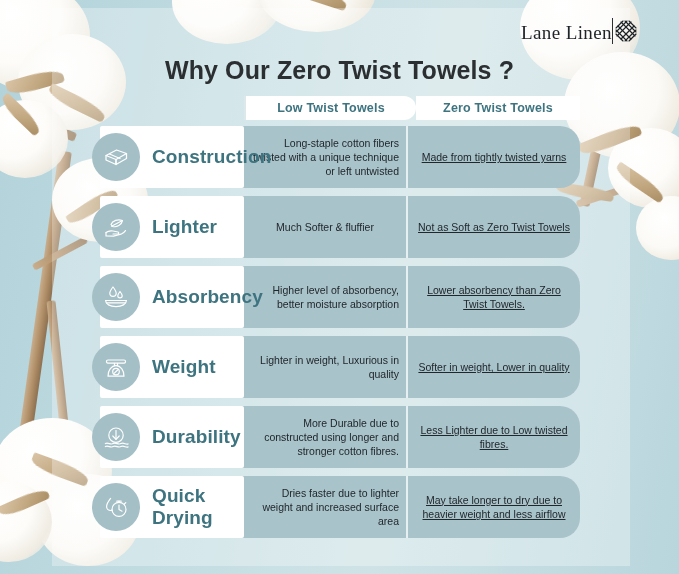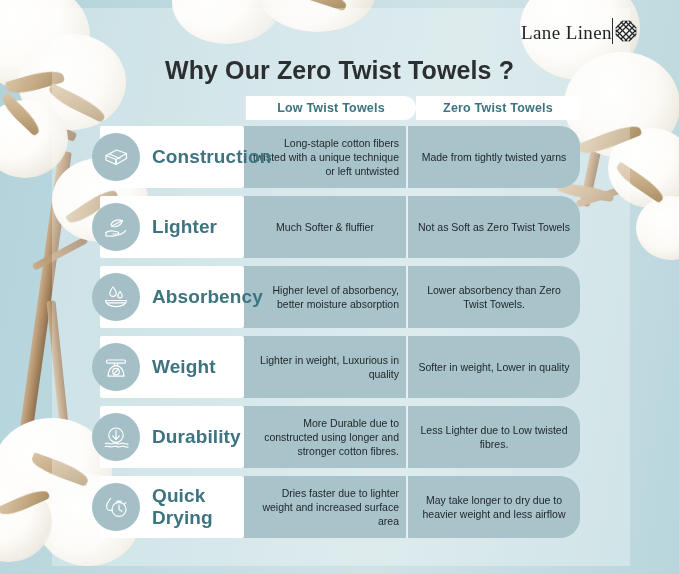--- a/index.html
+++ b/index.html
@@ -202,20 +202,21 @@
   .cell-low {
     flex: 1;
     display: flex;
     align-items: center;
     justify-content: center;
     text-align: center;
     padding: 9px 10px;
     font-size: 10.5px;
     color: #21282c;
     line-height: 1.35;
+    text-decoration: underline;
   }
 </style>
 </head>
 <body>
 
 <div id="page">
 
   <div class="bg-layer bg-base">
 
     <div class="stem" style="left:38px;  top:150px; width:13px;  height:300px; transform:rotate(8deg);"></div>

